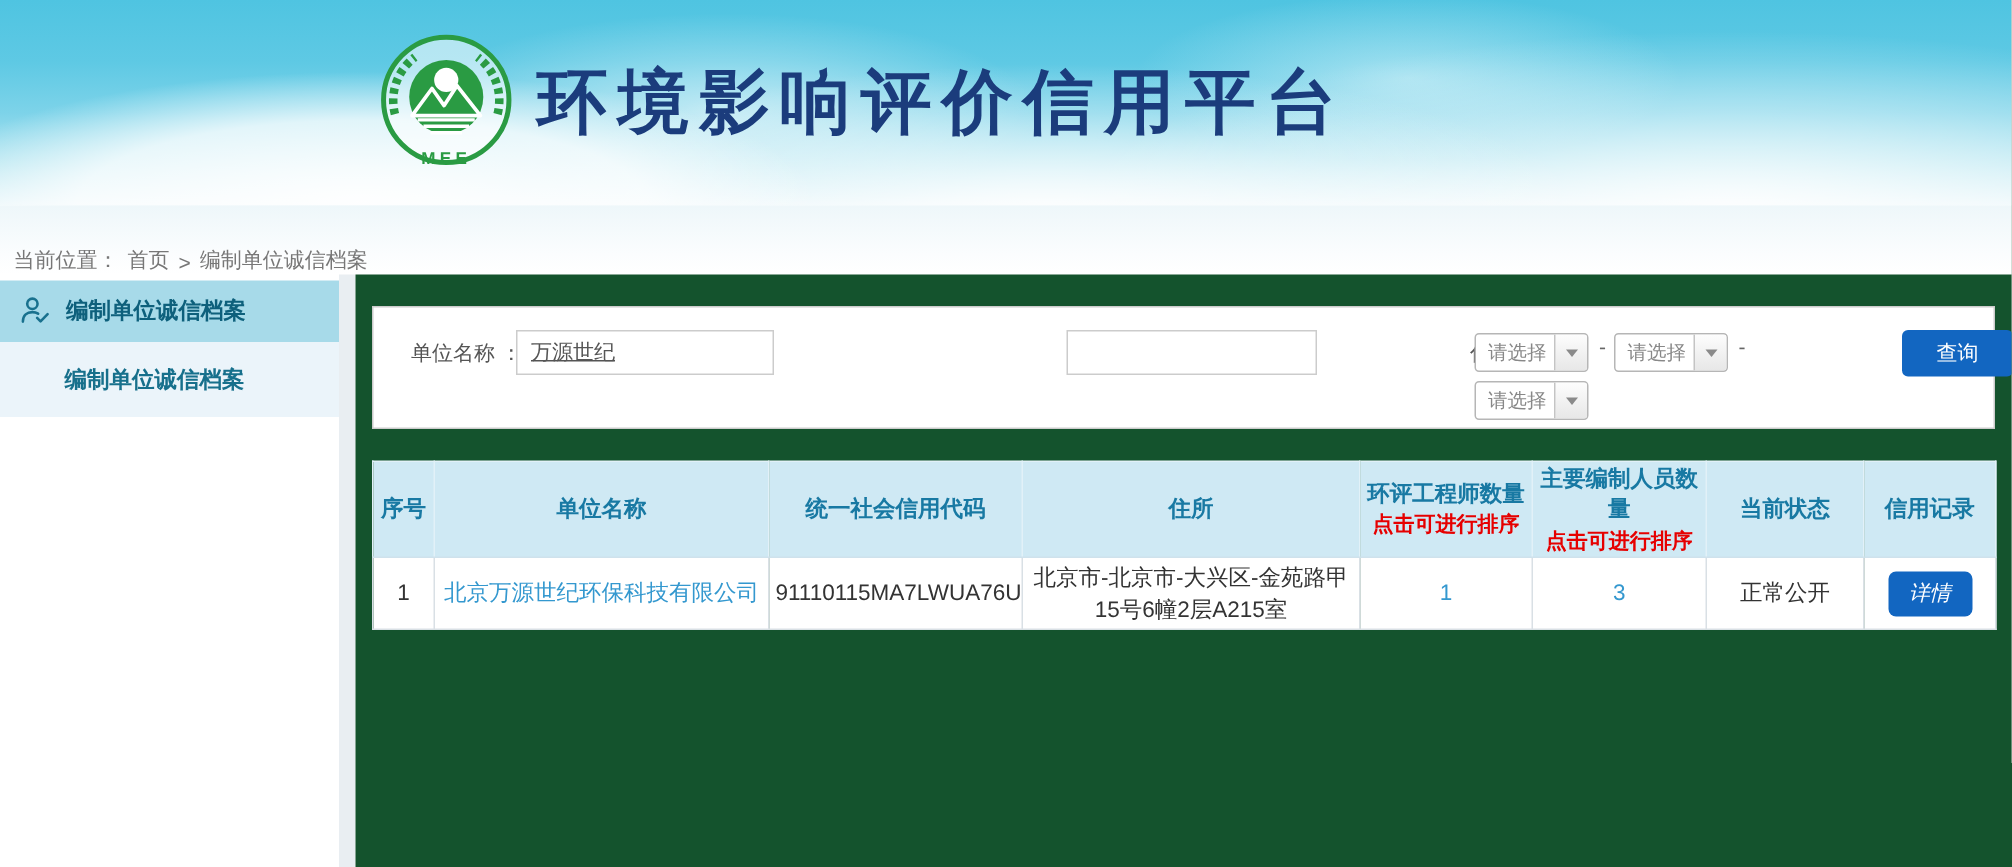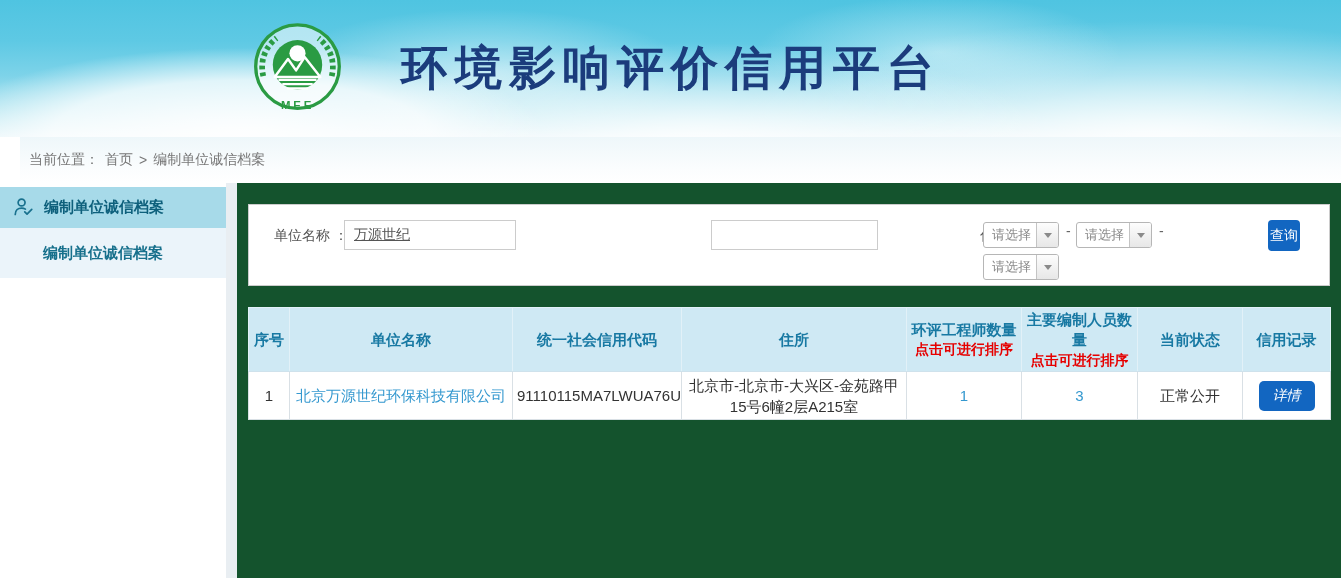--- a/index.html
+++ b/index.html
@@ -14,28 +14,27 @@
       radial-gradient(ellipse 520px 150px at 52% 108%, rgba(255,255,255,.92), rgba(255,255,255,0) 70%),
       radial-gradient(ellipse 300px 95px at 36% 55%, rgba(255,255,255,.55), rgba(255,255,255,0) 70%),
       radial-gradient(ellipse 620px 170px at 86% 102%, rgba(255,255,255,.88), rgba(255,255,255,0) 70%),
       radial-gradient(ellipse 260px 80px at 70% 38%, rgba(235,250,253,.5), rgba(255,255,255,0) 70%),
       linear-gradient(180deg,#4fc4e1 0%,#5ec9e4 30%,#7dd3e9 55%,#b5e6f1 80%,#e9f6fa 100%);
   }
   .logo { width:95px; height:95px; margin-right:13px; flex:0 0 auto; }
   .site-title {
     font-size:47px; font-weight:bold; letter-spacing:7px; color:#1b3c7c;
     white-space:nowrap;
-    margin-left:43px;
   }
 
   
   .breadcrumb {
-    height:46px; display:flex; align-items:center; padding-left:9px;
+    height:46px; display:flex; align-items:flex-end; padding-left:9px;
     background:linear-gradient(180deg,#eef7fa 0%,#fbfdfe 70%,#ffffff 100%);
-    font-size:14px; color:#777;margin-left:20px;
+    font-size:14px; color:#777;
   }
   .breadcrumb span, .breadcrumb a { margin-right:6px; color:#777; text-decoration:none; }
 
   
   .main { display:flex; min-height:395px; }
   .sidebar { width:226px; flex:0 0 auto; background:#fff; padding-top:4px; }
   .side-item-active {
     height:41px; background:#a7dae9; display:flex; align-items:center;
     padding-left:12px; cursor:pointer;
   }
@@ -68,21 +67,21 @@
   .combo .combo-arrow {
     width:22px; border-left:1px solid #c4c4c4; display:flex; align-items:center; justify-content:center;
     background:linear-gradient(180deg,#fdfdfd,#e7e7e7);
   }
   .combo .combo-arrow i {
     width:0; height:0; border-left:4px solid transparent; border-right:4px solid transparent;
     border-top:5px solid #8a8a8a;
   }
   .dash { position:absolute; font-size:14px; color:#666; top:18px; }
   .btn-query {
-    position:absolute; top:15px; left:1019px; width:32px; height:31px;
+    position:absolute; top:15px; left:1019px; width:74px; height:31px;
     background:#1266c1; color:#fff; font-size:14px; border:none; border-radius:4px; cursor:pointer;
     font-family:"Liberation Sans","DejaVu Sans",sans-serif;
   }
 
   
   .results { width:1082px; margin-top:21px; border-collapse:collapse; table-layout:fixed; }
   .results th {
     background:#cfe9f4; color:#1879a3; font-size:15px; font-weight:bold;
     height:45px; text-align:center; border:1px solid #e2f1f8; border-bottom:1px solid #cfe2ec;
     padding:2px; line-height:1.35;

